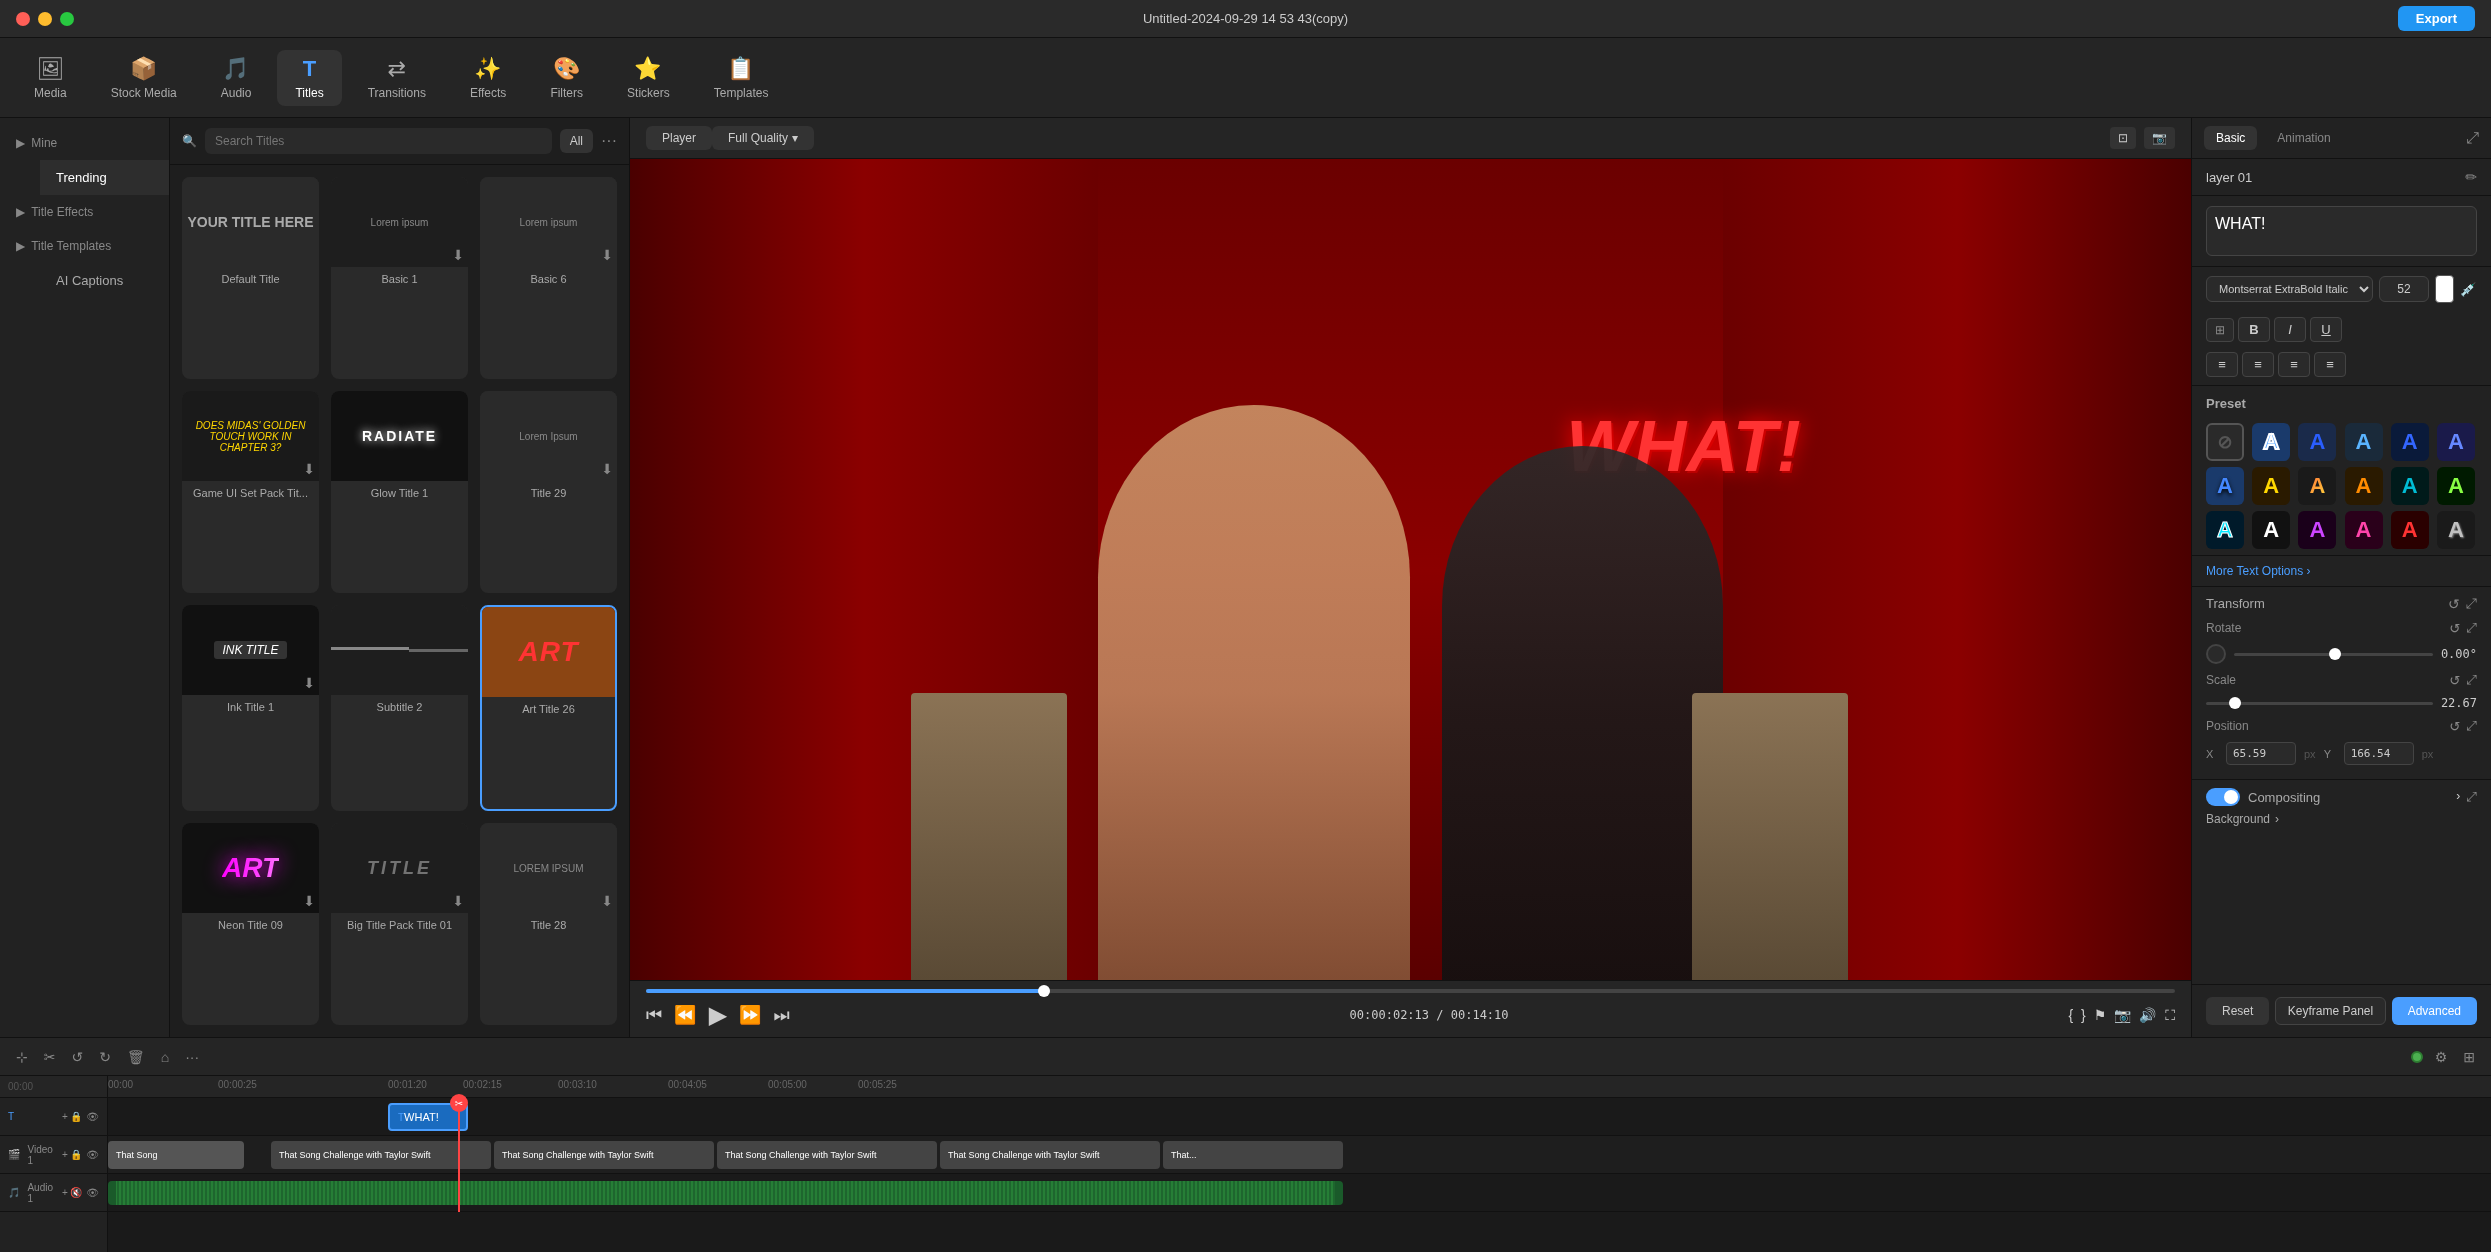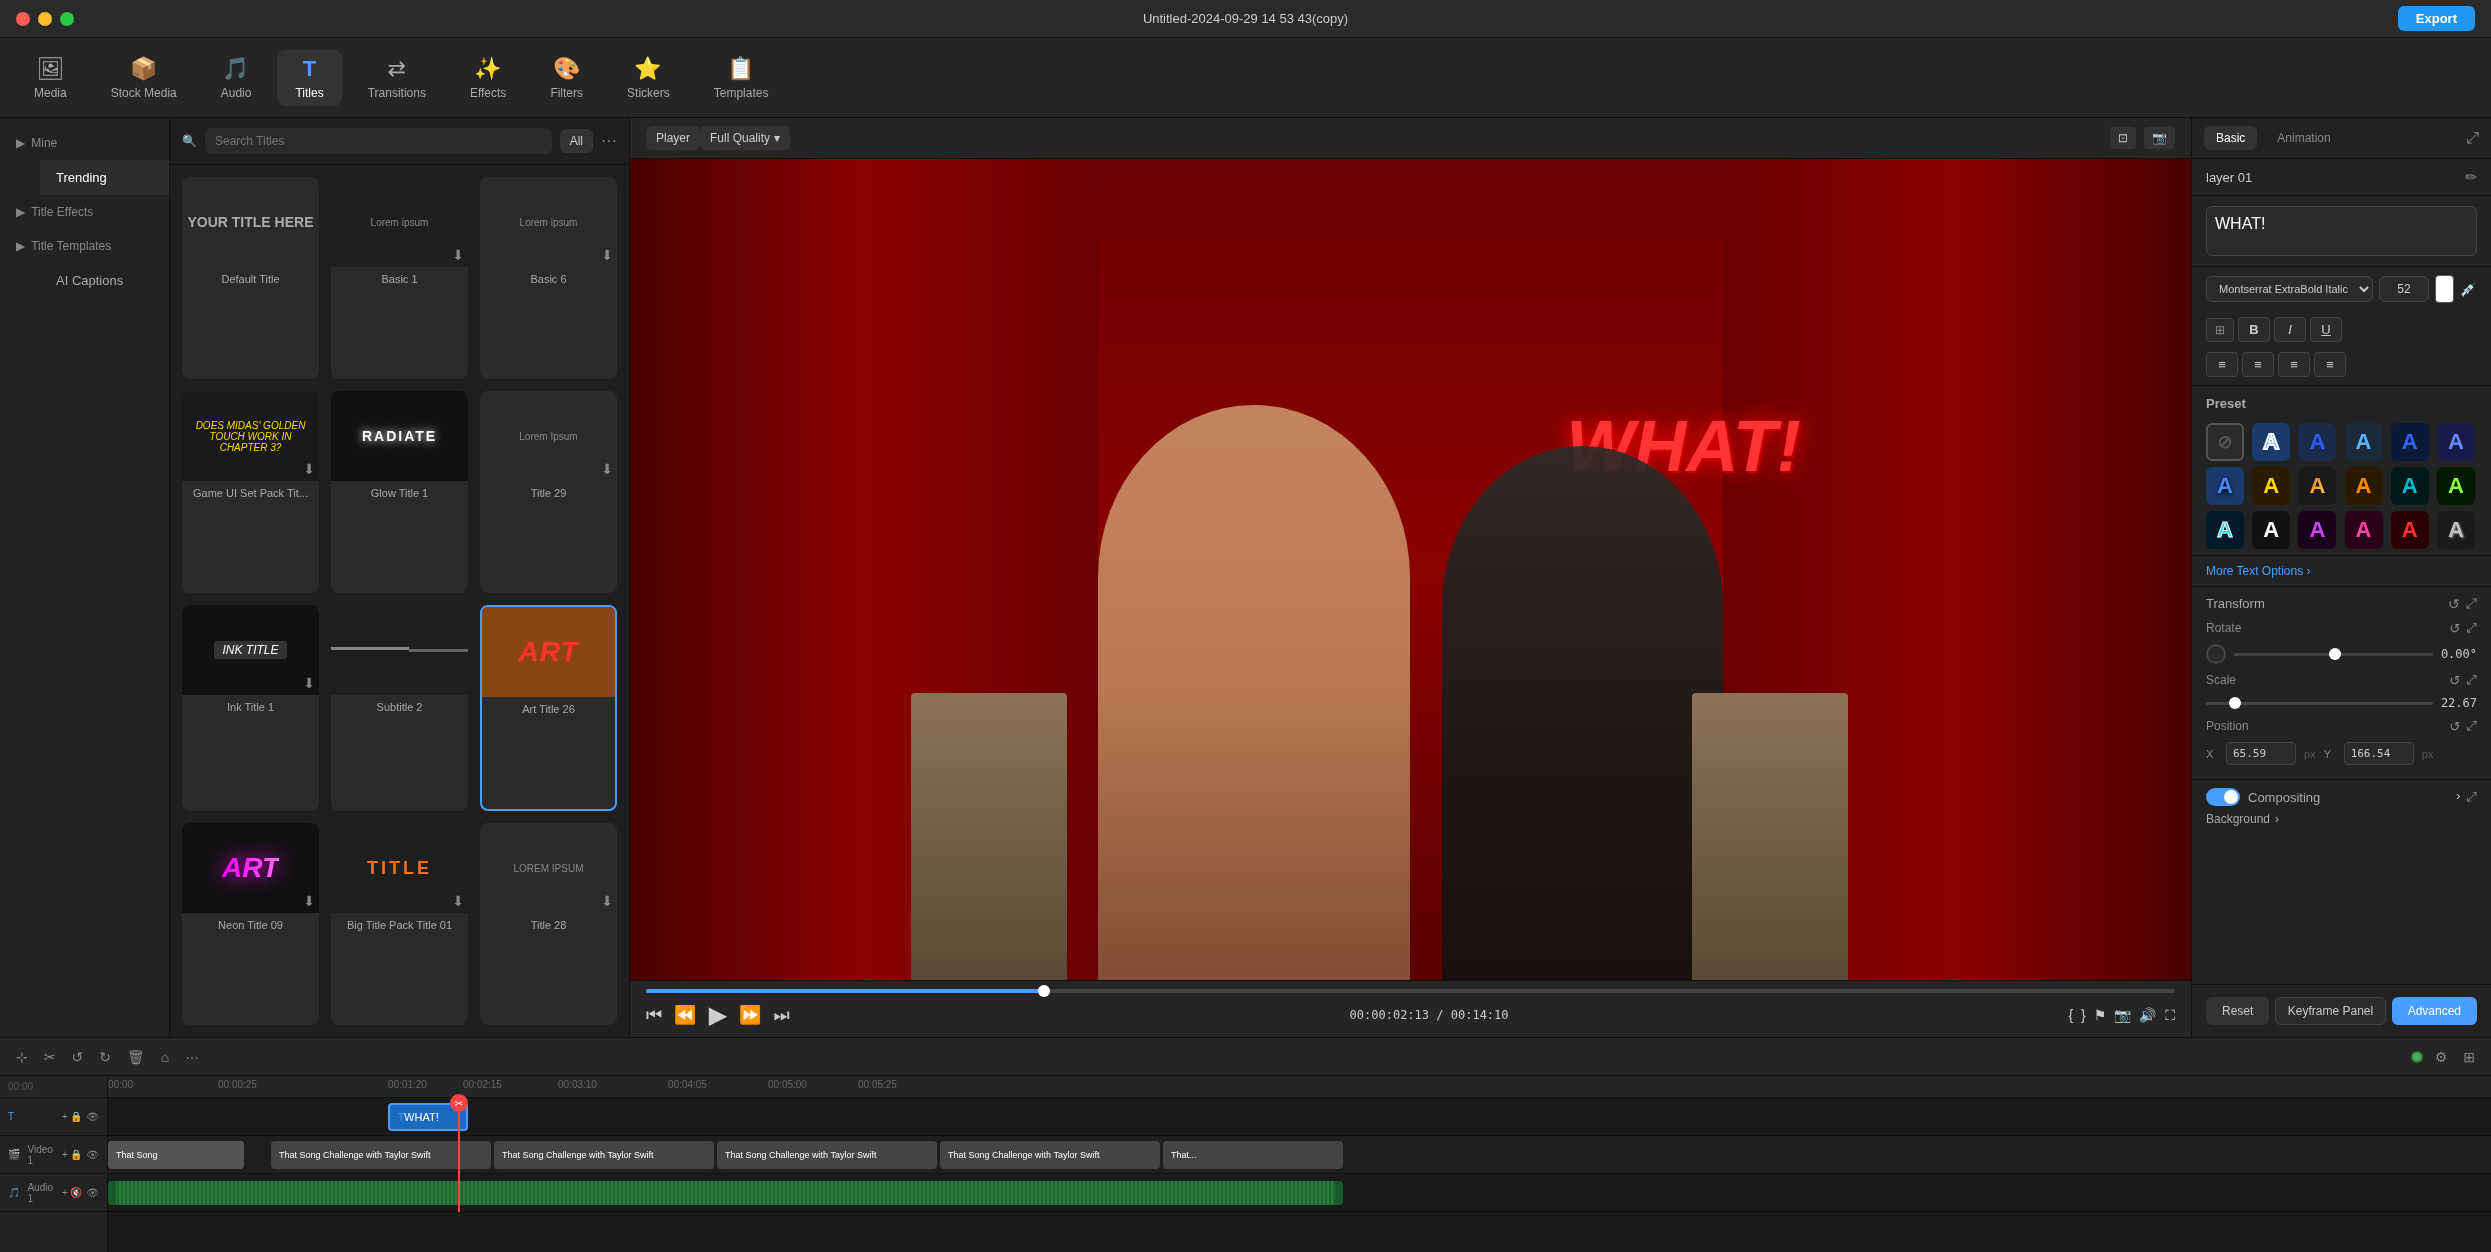--- a/index.html
+++ b/index.html
@@ -39,21 +39,21 @@
     .templates-grid { flex: 1; overflow-y: auto; padding: 12px; display: grid; grid-template-columns: 1fr 1fr 1fr; gap: 12px; }
     .template-item { background: #2a2a2a; border-radius: 8px; overflow: hidden; cursor: pointer; position: relative; }
     .template-item.selected { border: 2px solid #4a9eff; }
     .template-thumb { width: 100%; height: 90px; display: flex; align-items: center; justify-content: center; background: #333; overflow: hidden; position: relative; }
     .template-label { font-size: 11px; color: #aaa; padding: 6px 6px; text-align: center; }
     .dl-icon { position: absolute; bottom: 4px; right: 4px; font-size: 14px; color: #888; }
 
     
     .video-area { flex: 1; background: #000; display: flex; flex-direction: column; }
     .video-header { background: #252525; padding: 8px 16px; display: flex; align-items: center; justify-content: space-between; border-bottom: 1px solid #111; }
-    .player-select { background: #333; border: none; border-radius: 6px; padding: 5px 10px; color: #ccc; font-size: 12px; cursor: pointer; display: flex; align-items: center; gap: 4px; }
+    .player-select { background: #333; border: none; border-radius: 6px; padding: 5px 16px; color: #ccc; font-size: 12px; cursor: pointer; display: flex; align-items: center; gap: 4px; }
     .video-frame { flex: 1; display: flex; align-items: center; justify-content: center; background: #111; position: relative; overflow: hidden; }
     .what-text { color: #ff3333; font-size: 72px; font-weight: 900; font-style: italic; text-shadow: 0 0 20px #ff0000, 2px 2px 0 #aa0000; position: absolute; top: 30%; right: 25%; }
     .video-controls { background: #252525; padding: 8px 16px; border-top: 1px solid #111; }
     .progress-bar { width: 100%; height: 4px; background: #444; border-radius: 2px; margin-bottom: 8px; position: relative; cursor: pointer; }
     .progress-fill { height: 100%; background: linear-gradient(90deg, #4a9eff, #4a9eff); border-radius: 2px; width: 26%; }
     .progress-thumb { width: 12px; height: 12px; background: #fff; border-radius: 50%; position: absolute; top: -4px; left: 26%; transform: translateX(-50%); }
     .controls-row { display: flex; align-items: center; justify-content: space-between; }
     .ctrl-btns { display: flex; align-items: center; gap: 12px; }
     .ctrl-btn { background: none; border: none; color: #ccc; font-size: 18px; cursor: pointer; }
     .time-display { color: #ccc; font-size: 12px; font-family: monospace; }
@@ -283,21 +283,21 @@
       <div class="template-item">
         <div class="template-thumb" style="background:#111;">
           <span class="neon-art-text">ART</span>
           <span class="dl-icon">⬇</span>
         </div>
         <div class="template-label">Neon Title 09</div>
       </div>
 
       <div class="template-item">
         <div class="template-thumb" style="background:#1e1e1e;">
-          <span style="color:#f97316;font-size:18px;font-weight:900;letter-spacing:3px;">TITLE</span>
+          <span style="color:#737373;font-size:18px;font-weight:900;letter-spacing:3px;font-style:italic;">TITLE</span>
           <span class="dl-icon">⬇</span>
         </div>
         <div class="template-label">Big Title Pack Title 01</div>
       </div>
 
       <div class="template-item">
         <div class="template-thumb" style="background:#2a2a2a;">
           <span style="color:#888;font-size:10px;">LOREM IPSUM</span>
           <span class="dl-icon">⬇</span>
         </div>

